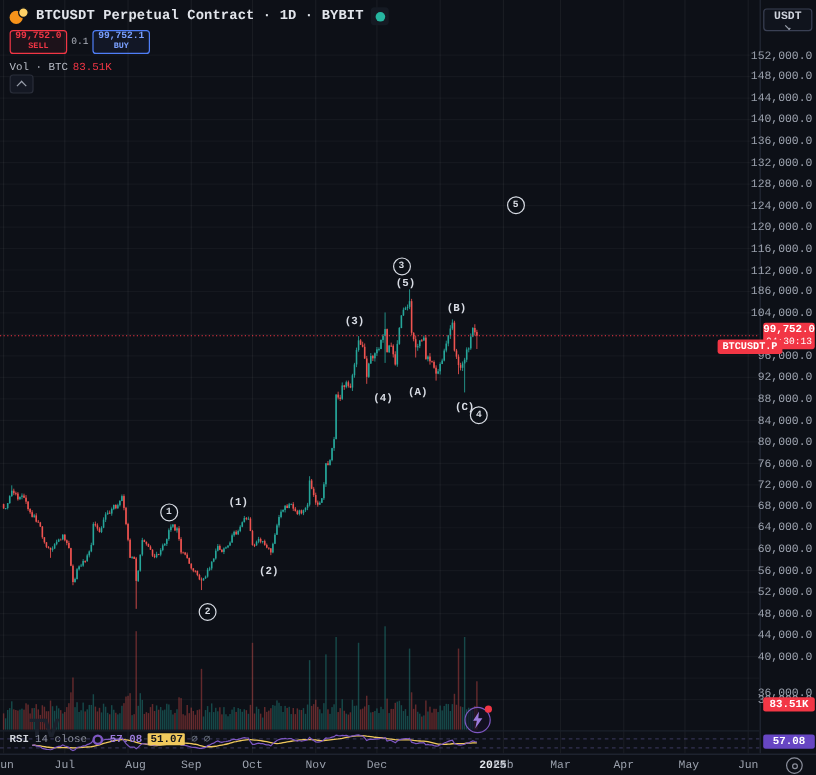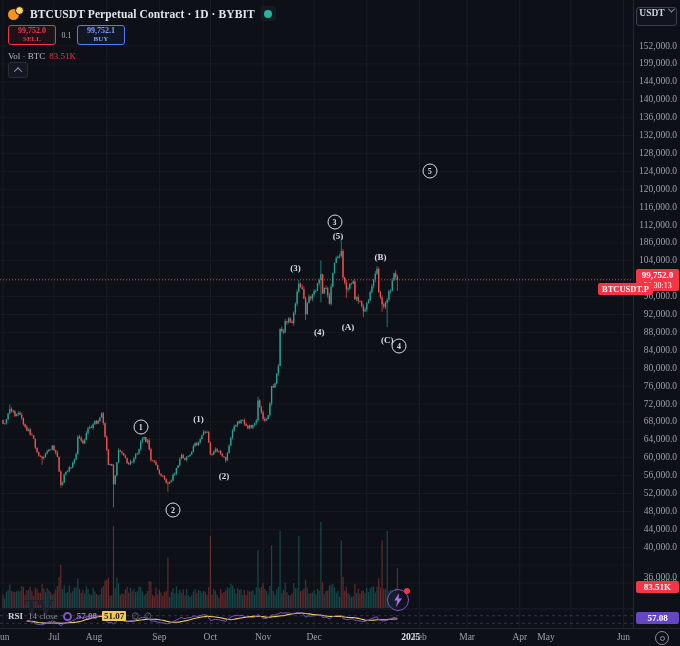--- a/index.html
+++ b/index.html
@@ -1,17 +1,17 @@
 <!DOCTYPE html>
 <html><head>
 <meta charset="utf-8">
 <style>
   html,body{margin:0;padding:0;background:#000;}
   #app{position:relative;width:680px;height:646px;background:#0d1017;overflow:hidden;
-       font-family:Liberation Serif, serif;color:#d1d4dc;}
+       font-family:Liberation Mono, monospace;color:#d1d4dc;}
   #plot{position:absolute;left:0;top:0;}
 
   
   .legend-row{position:absolute;left:8px;top:6px;display:flex;align-items:center;gap:6px;z-index:5;}
   .logo{position:relative;width:16px;height:15px;}
   .logo .c1{position:absolute;left:0;top:3px;width:11px;height:11px;border-radius:50%;background:#f7931a;}
   .logo .c2{position:absolute;left:7px;top:0;width:7px;height:7px;border-radius:50%;background:#ffd166;border:1px solid #0d1017;}
   .title{font-size:11.5px;font-weight:700;color:#e2e5eb;letter-spacing:.1px;}
   .status-btn{width:15px;height:15px;border-radius:3px;background:#151a23;display:flex;align-items:center;justify-content:center;}
   .status-dot{width:8px;height:8px;border-radius:50%;background:#26b6a0;}
@@ -37,21 +37,21 @@
 
   
   .wave{position:absolute;transform:translate(-50%,-50%);font-size:9px;font-weight:700;color:#d8dce4;z-index:4;white-space:nowrap;}
   .wave.circ{width:13px;height:13px;border:1px solid #d8dce4;border-radius:50%;display:flex;align-items:center;
     justify-content:center;font-size:8px;background:rgba(13,16,23,.55);}
 
   
   .paxis{position:absolute;left:633px;top:0;width:47px;height:628px;border-left:1px solid #242836;z-index:6;background:#0d1017;}
   .tick{position:absolute;right:4px;font-size:9.5px;color:#9aa0ac;white-space:nowrap;}
   .cur-btn{position:absolute;right:4px;top:7px;width:39px;height:17px;border:1px solid #3a4054;border-radius:3px;
-    font-size:9.5px;font-weight:700;color:#cfd3dc;display:flex;align-items:flex-start;justify-content:center;gap:4px;cursor:pointer;background:#10141d;}
+    font-size:9.5px;font-weight:700;color:#cfd3dc;display:flex;align-items:center;justify-content:center;gap:4px;cursor:pointer;background:#10141d;flex-direction:column;}
   .chev-dn{width:4px;height:4px;border-right:1.2px solid #9aa0ac;border-bottom:1.2px solid #9aa0ac;transform:rotate(45deg) translate(-1px,-1px);}
   .pbadge{position:absolute;right:2px;width:43px;background:#f23645;color:#fff;border-radius:2px;text-align:center;
     font-size:9px;font-weight:700;line-height:1.2;padding:1px 0;z-index:7;}
   .pbadge .cd{font-size:8px;font-weight:400;}
   .sbadge{position:absolute;background:#f23645;color:#fff;font-size:8.5px;font-weight:700;border-radius:2px;
     padding:1px 4px;z-index:6;transform:translateY(-50%);}
   .vbadge{position:absolute;right:2px;width:43px;background:#f23645;color:#fff;border-radius:2px;text-align:center;
     font-size:9px;font-weight:700;padding:1px 0;z-index:7;}
   .rbadge{position:absolute;right:2px;width:43px;background:#6746c3;color:#fff;border-radius:2px;text-align:center;
     font-size:9px;font-weight:700;padding:1px 0;z-index:7;}
@@ -916,21 +916,21 @@
       <span>USDT</span>
       <span class="chev-dn"></span>
     </div>
     <div class="pbadge" id="pbadge" style="top: 268.81px;">
       <div>99,752.0</div>
       <div class="cd">04:30:13</div>
     </div>
     <div class="vbadge" id="vbadge" style="top: 581px;">83.51K</div>
     <div class="rbadge" id="rbadge" style="top: 612.155px;">57.08</div>
   <div class="tick" style="top: 40.5px;">152,000.0</div>
-      <div class="tick" style="top: 58.4px;">199,000.0</div>
+      <div class="tick" style="top: 58.4px;">148,000.0</div>
       <div class="tick" style="top: 76.3px;">144,000.0</div>
       <div class="tick" style="top: 94.2px;">140,000.0</div>
       <div class="tick" style="top: 112.1px;">136,000.0</div>
       <div class="tick" style="top: 130px;">132,000.0</div>
       <div class="tick" style="top: 147.9px;">128,000.0</div>
       <div class="tick" style="top: 165.8px;">124,000.0</div>
       <div class="tick" style="top: 183.7px;">120,000.0</div>
       <div class="tick" style="top: 201.6px;">116,000.0</div>
       <div class="tick" style="top: 219.5px;">112,000.0</div>
       <div class="tick" style="top: 237.4px;">186,000.0</div>
@@ -951,29 +951,29 @@
       <div class="tick" style="top: 523.8px;">44,000.0</div>
       <div class="tick" style="top: 541.7px;">40,000.0</div>
       <div class="tick" style="top: 559.6px; margin-top: 12px;">36,000.0</div>
       <div class="tick" style="top: 577.5px;">32,000.0</div>
     </div>
   <div class="sbadge" id="sbadge" style="left: 598px; top: 289px;">BTCUSDT.P</div>
 
   <div class="taxis" id="taxis">
       <div class="tl" style="left: 3px;">Jun</div>
       <div class="tl" style="left: 54px;">Jul</div>
-      <div class="tl" style="left: 94px;">Aug</div>
+      <div class="tl" style="left: 113px;">Aug</div>
       <div class="tl" style="left: 159.4px;">Sep</div>
       <div class="tl" style="left: 210.4px;">Oct</div>
       <div class="tl" style="left: 263.1px;">Nov</div>
       <div class="tl" style="left: 314.1px;">Dec</div>
       <div class="tl strong" style="left: 366.8px;">2025</div>
       <div class="tl" style="left: 419.5px;">Feb</div>
       <div class="tl" style="left: 467.1px;">Mar</div>
       <div class="tl" style="left: 519.8px;">Apr</div>
-      <div class="tl" style="left: 546px;">May</div>
+      <div class="tl" style="left: 574px;">May</div>
       <div class="tl" style="left: 623.5px;">Jun</div>
     </div>
   <div class="gear">
       <span class="gdot"></span>
     </div>
 
 </div>
 
 </body></html>

